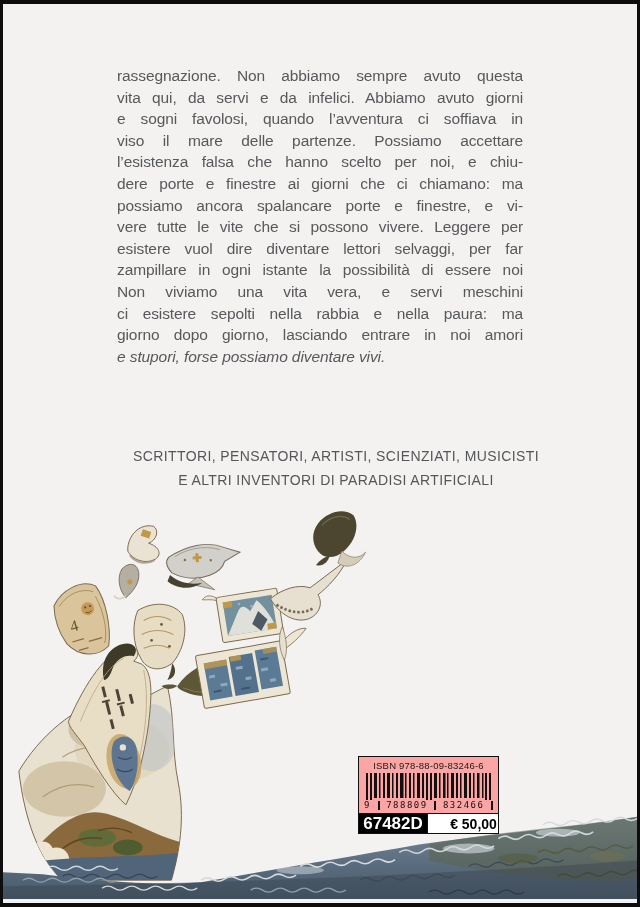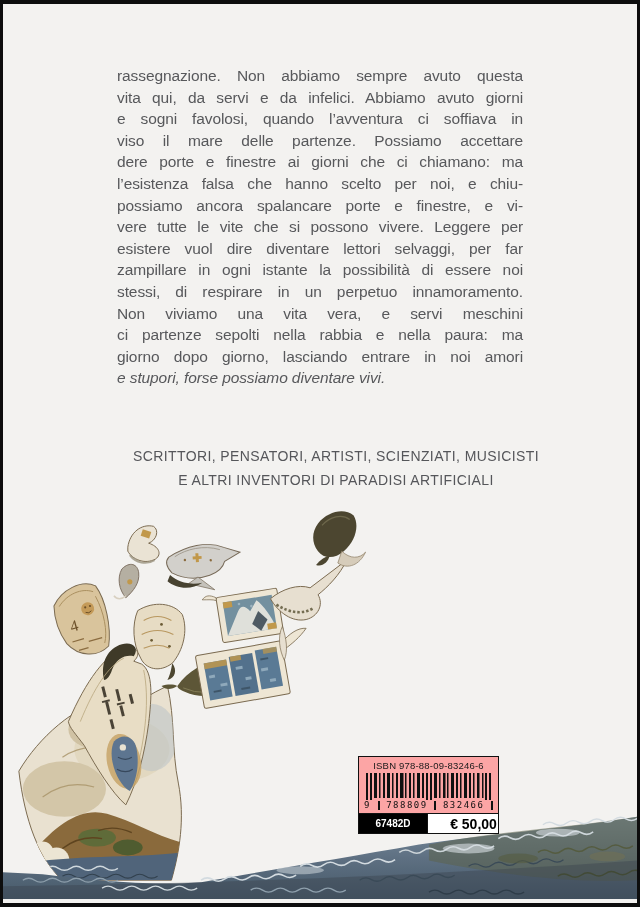--- a/index.html
+++ b/index.html
@@ -38,47 +38,46 @@
   }
   .bars{ display:block; margin:0 auto; }
   .digits-row{
     display:flex; align-items:center; justify-content:space-between;
     padding:0 5px 3px 5px; font-family:"DejaVu Sans Mono", monospace;
     font-size:9px; color:#111; letter-spacing:1.5px;
   }
   .guard{ width:2px; height:9px; background:#111; }
   .price-row{ display:flex; border-top:1px solid #111; height:19px; }
   .code-cell{
-    flex:0 0 68px; background:#000; color:#fff; font-weight:bold; font-size:10px;
+    flex:0 0 68px; background:#000; color:#fff; font-weight:bold; font-size:17px;
     display:flex; align-items:center; justify-content:center;
   }
   .price-cell{
     flex:1; background:#fff; color:#000; font-weight:bold; font-size:14px;
     display:flex; align-items:center; justify-content:center; border-left:1px solid #111;padding-left:21px;
   }
 </style>
 </head>
 <body>
 
 <div class="page">
 
   <div class="blurb">
     <div class="line">rassegnazione. Non abbiamo sempre avuto questa</div>
     <div class="line">vita qui, da servi e da infelici. Abbiamo avuto giorni</div>
     <div class="line">e sogni favolosi, quando l’avventura ci soffiava in</div>
     <div class="line">viso il mare delle partenze. Possiamo accettare</div>
+    <div class="line">l’esistenza falsa che hanno scelto per noi, e chiu-</div>
     <div class="line">dere porte e finestre ai giorni che ci chiamano: ma</div>
-    <div class="line">l’esistenza falsa che hanno scelto per noi, e chiu-</div>
     <div class="line">possiamo ancora spalancare porte e finestre, e vi-</div>
     <div class="line">vere tutte le vite che si possono vivere. Leggere per</div>
     <div class="line">esistere vuol dire diventare lettori selvaggi, per far</div>
     <div class="line">zampillare in ogni istante la possibilità di essere noi</div>
-    <div class="line">stessi, di respirare in un perpetuo innamoramento.</div>
     <div class="line">Non viviamo una vita vera, e servi meschini</div>
-    <div class="line">ci partenze sepolti nella rabbia e nella paura: ma</div>
+    <div class="line">ci esistere sepolti nella rabbia e nella paura: ma</div>
     <div class="line">giorno dopo giorno, lasciando entrare in noi amori</div>
     <div class="line last">e stupori, forse possiamo diventare vivi.</div>
   </div>
 
   <div class="subtitle">
     <div>SCRITTORI, PENSATORI, ARTISTI, SCIENZIATI, MUSICISTI</div>
     <div>E ALTRI INVENTORI DI PARADISI ARTIFICIALI</div>
   </div>
 
   <svg class="art" viewBox="0 0 640 907" preserveAspectRatio="none">

